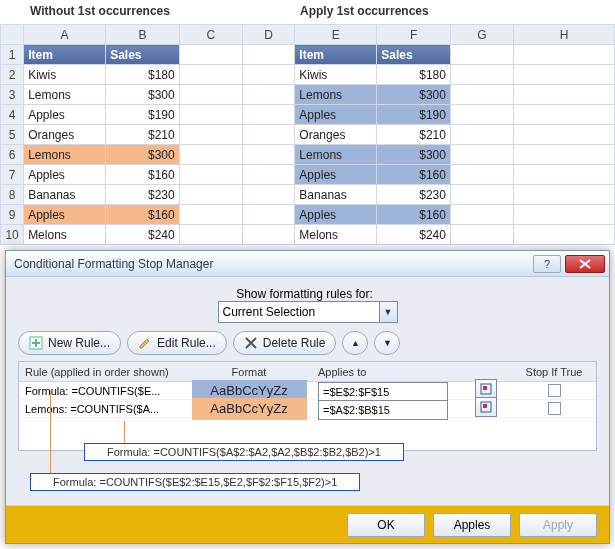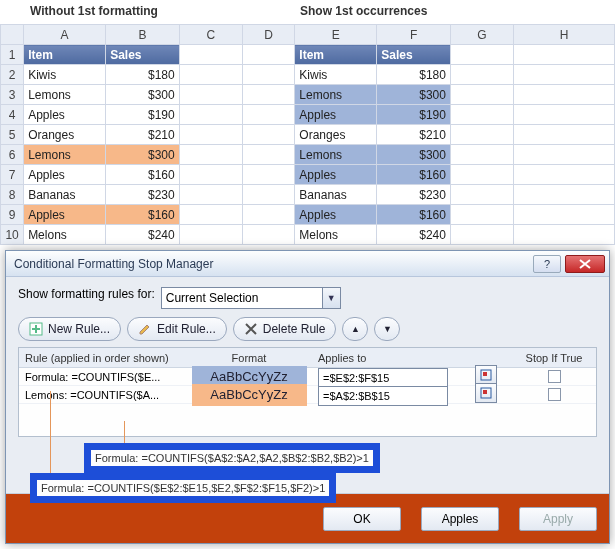--- a/index.html
+++ b/index.html
@@ -92,21 +92,21 @@
     width: 40px; height: 18px;
     background: linear-gradient(#e57373,#c62828);
     border: 1px solid #8e1b1b;
     color: #fff;
     font-weight: bold;
     border-radius: 2px;
     margin-left: 4px;
     display: flex; align-items: center; justify-content: center;
   }
   .dlgbody { padding: 10px 12px 0 12px; flex: 0 0 auto; }
-  .row1 { display: flex; align-items: flex-start; margin-bottom: 8px; }
+  .row1 { display: flex; align-items: center; margin-bottom: 8px; flex-direction: column; }
   .row1 label { margin-right: 6px; }
   .combo {
     width: 180px; height: 22px;
     border: 1px solid #7a8aa3;
     background: #fff;
     display: flex; align-items: center;
     padding: 0 4px;
     position: relative;
   }
   .combo .arrow {
@@ -166,51 +166,51 @@
     width: 22px; height:20px;
     border:1px solid #7a8aa3;
     background: linear-gradient(#fbfcfe,#e3e9f2);
     display:inline-flex; align-items:center; justify-content:center;
     margin-left: 24px;
   }
   .chk { width:13px; height:13px; border:1px solid #8a97ab; background:#fff; margin:0 auto; display:block; }
 
   .callout {
     position: absolute;
-    border: 7px solid #1d4ed8;
+    border: 1px solid #1d4ed8;
     background: #fdfdfd;
-    padding: 2px 4px;
+    padding: 2px 22px;
     font-size: 11px;
     color: #333;
   }
   .dlgfooter {
     border-top: 1px solid #c6d0de;
-    background: #c2410c;
-    height: 50px;
+    background: #eab308;
+    height: 38px;
     display:flex; align-items:center; justify-content:flex-end;
-    padding: 0 12px; gap: 20px;
+    padding: 0 12px; gap: 8px;
     margin-top: auto;
   }
   .footbtn {
     width: 78px; height:24px;
     border:1px solid #9aa8be;
     background: linear-gradient(#fbfcfe,#e3e9f2);
     display:flex; align-items:center; justify-content:center;
     border-radius:2px; font-size:12px;
   }
   .footbtn.disabled { color:#9aa; }
   svg { display:block; }
   .arrow-line { position:absolute; background:#e4965a; }
 </style>
 </head>
 <body>
 
 <div class="labels">
-  <span class="lbl1">Without 1st formatting</span>
-  <span class="lbl2">Show 1st occurrences</span>
+  <span class="lbl1">Without 1st occurrences</span>
+  <span class="lbl2">Apply 1st occurrences</span>
 </div>
 
 <div class="sheet">
   <table class="grid">
     <tbody>
         <tr>
       <td class="rowhdr colhdr"></td>
       <td class="colhdr" style="width:78px">A</td>
       <td class="colhdr" style="width:70px">B</td>
       <td class="colhdr" style="width:60px">C</td>

